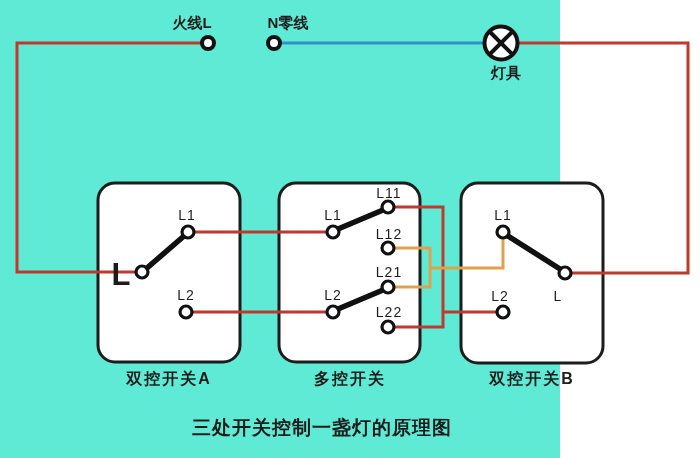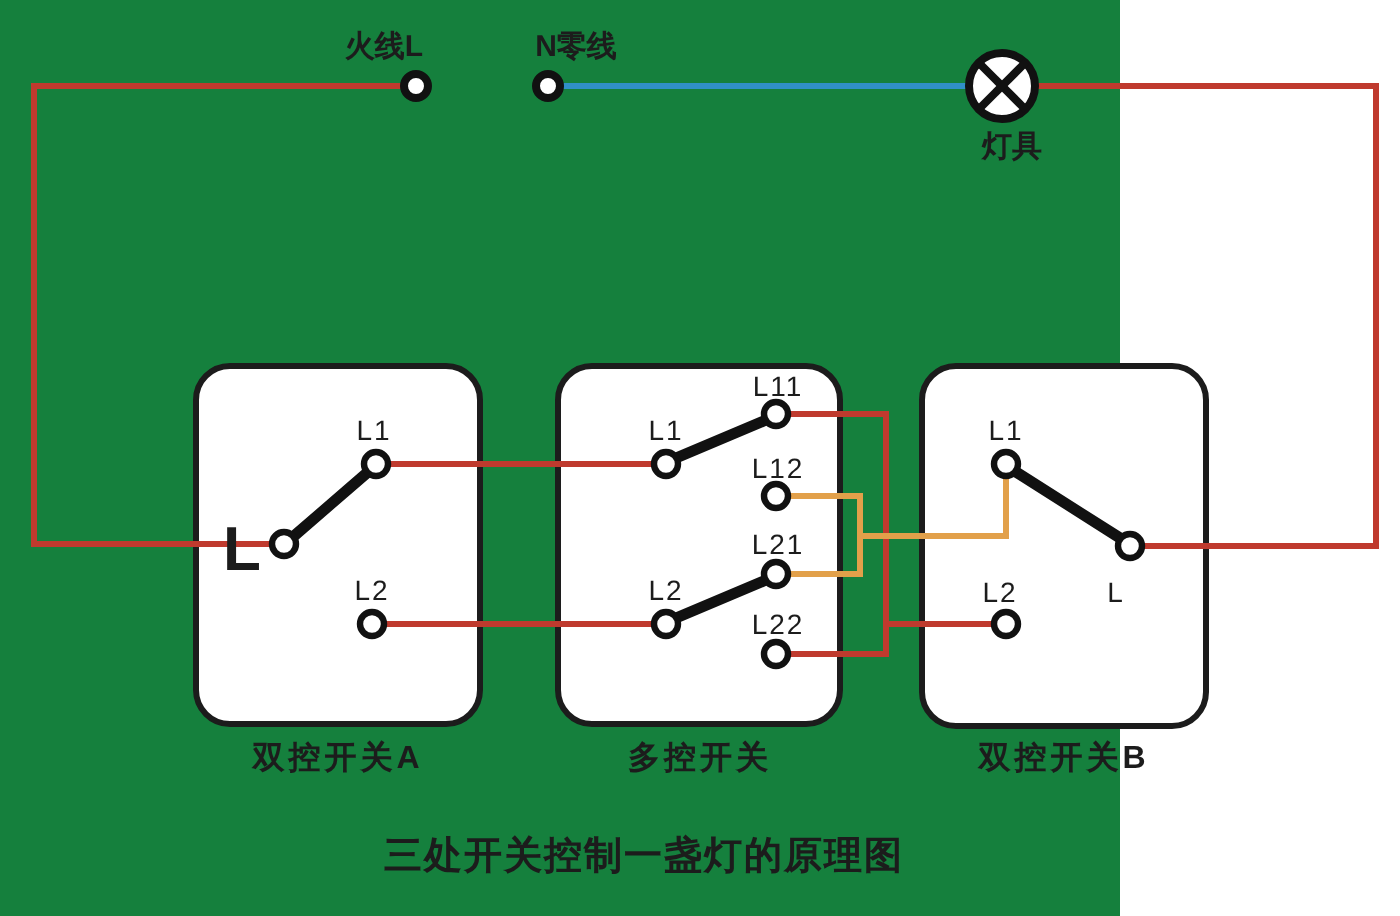--- a/index.html
+++ b/index.html
@@ -4,21 +4,21 @@
 <style>
   html, body {
     margin: 0;
     padding: 0;
     background: #ffffff;
   }
   .stage {
     width: 560px;
     height: 458px;
     position: relative;
-    background: #15803d;
+    background: #5eead4;
     font-family: "Liberation Sans", "DejaVu Sans", sans-serif;
   }
   svg text {
     font-family: "Liberation Sans", "DejaVu Sans", sans-serif;
     fill: #1c1c1c;
   }
   .lbl-cn { font-size: 15px; font-weight: bold; }
   .lbl-term { font-size: 14px; font-weight: normal; letter-spacing: 1px; }
   .lbl-box { font-size: 16px; font-weight: bold; letter-spacing: 2px; }
   .lbl-caption { font-size: 19px; font-weight: bold; letter-spacing: 1px; }

